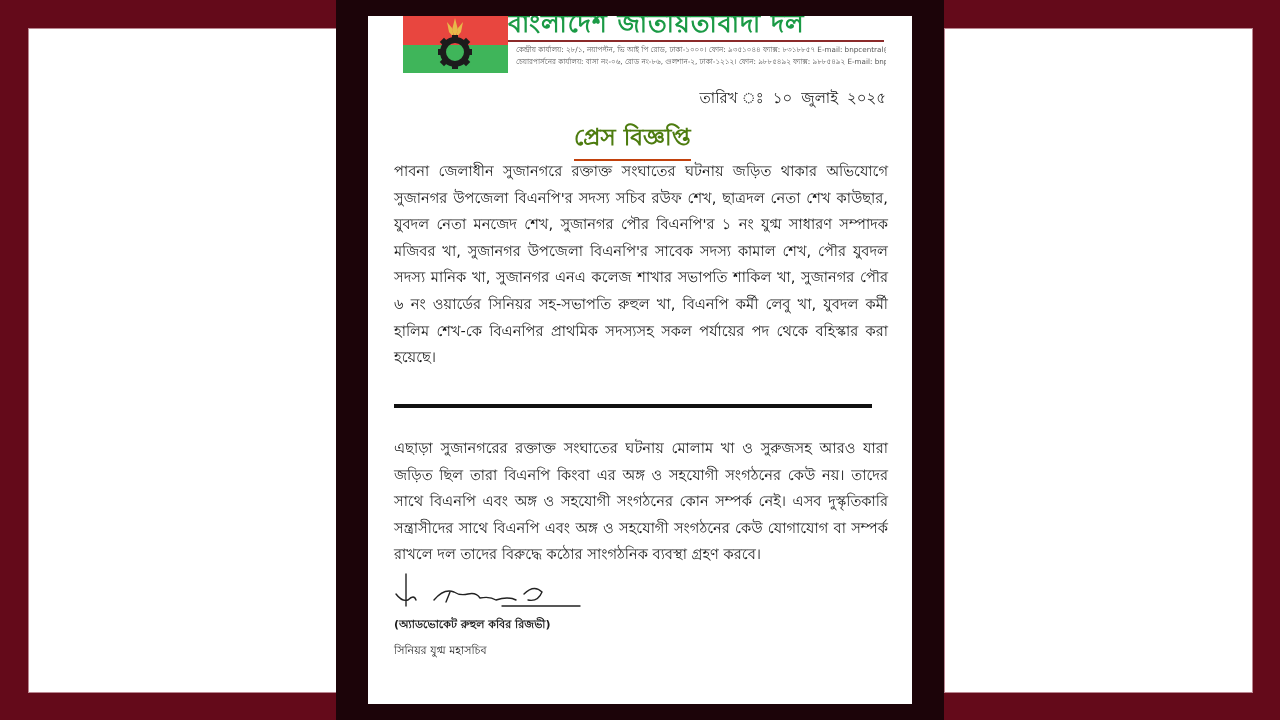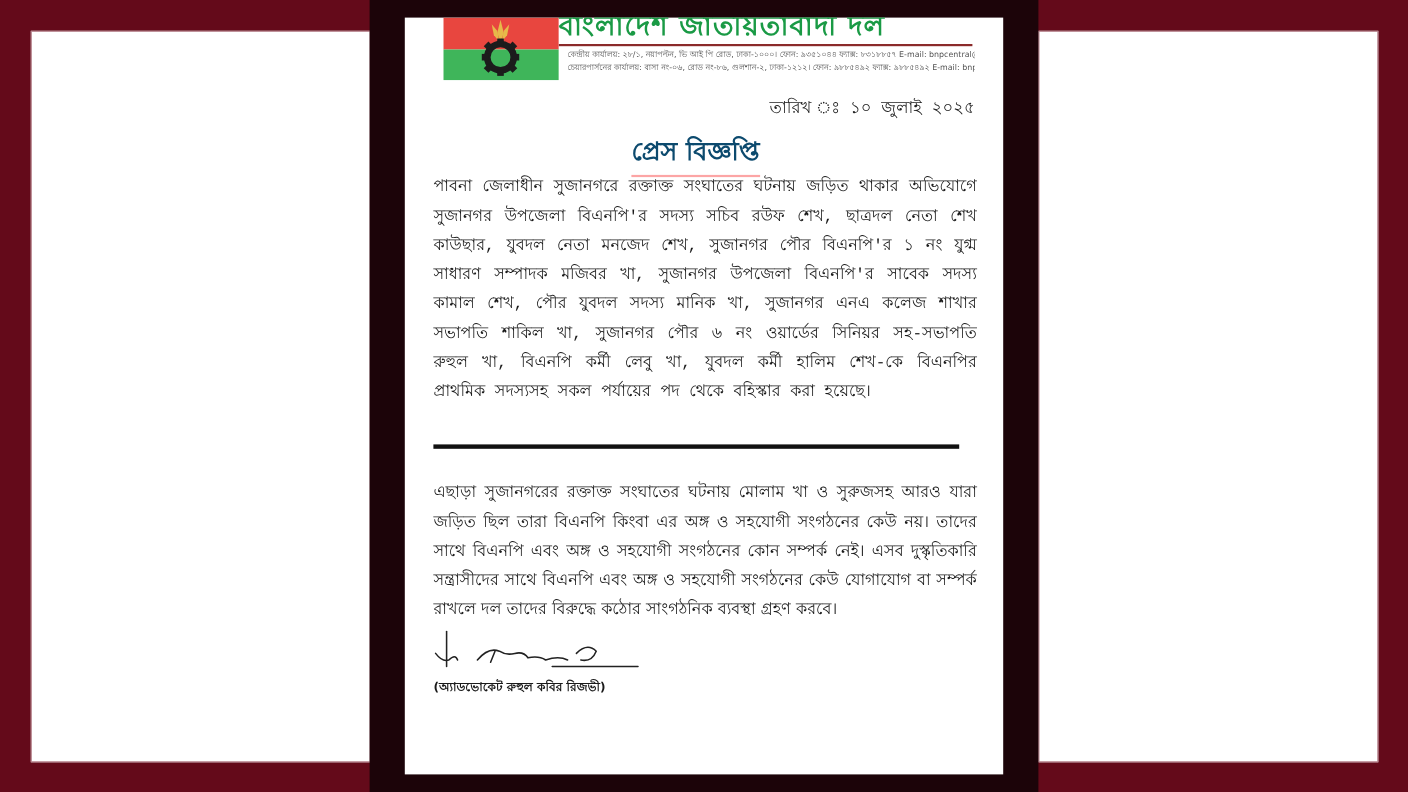--- a/index.html
+++ b/index.html
@@ -33,27 +33,27 @@
     position:absolute; left:148px; width:370px; font-size:7.2px; color:#555;
     white-space:nowrap; overflow:hidden; line-height:10px;
   }
   .lh-line1 { top:29px; }
   .lh-line2 { top:41px; }
   .date {
     position:absolute; right:26px; top:70px; font-size:15px; color:#222; white-space:nowrap;font-family:Liberation Mono, monospace;
   }
   .title {
     position:absolute; left:206px; top:103px; font-size:23px; font-weight:bold;
-    color:#0c4a6e; border-bottom:2px solid #fca5a5; padding-bottom:1px; white-space:nowrap;
+    color:#4d7c0f; border-bottom:2px solid #c2410c; padding-bottom:1px; white-space:nowrap;
   }
   .para {
     position:absolute; left:26px; width:494px; font-size:14.6px; line-height:26.6px;
     color:#1a1a1a; text-align:justify;
   }
-  .para1 { top:142px;font-family:Liberation Mono, monospace; }
+  .para1 { top:142px; }
   .para2 { top:402px;margin-top:17px; }
   .divider { position:absolute; left:26px; top:388px; width:478px; height:4px; background:#111; }
   .signature { position:absolute; left:26px; top:556px; }
   .sig-block { position:absolute; left:26px; top:596px; font-size:11px; line-height:26px; }
   .sig-name { font-weight:bold; }
 </style>
 </head>
 <body>
 
 <div class="side-panel side-left"></div>
@@ -110,15 +110,16 @@
         <path d="M40 28 Q50 16 60 20 Q66 24 74 22 Q82 20 86 26 Q96 24 102 28 Q114 24 122 28"></path>
         <path d="M56 20 L52 30"></path>
         <path d="M130 22 Q140 12 148 20 Q144 30 134 28"></path>
         <path d="M108 34 L186 34"></path>
       </g>
     </svg>
   </div>
 
   <div class="sig-block">
     <div class="sig-name">(অ্যাডভোকেট রুহুল কবির রিজভী)</div>
+    <div>সিনিয়র যুগ্ম মহাসচিব</div>
   </div>
 
 </div>
 
 </body></html>

